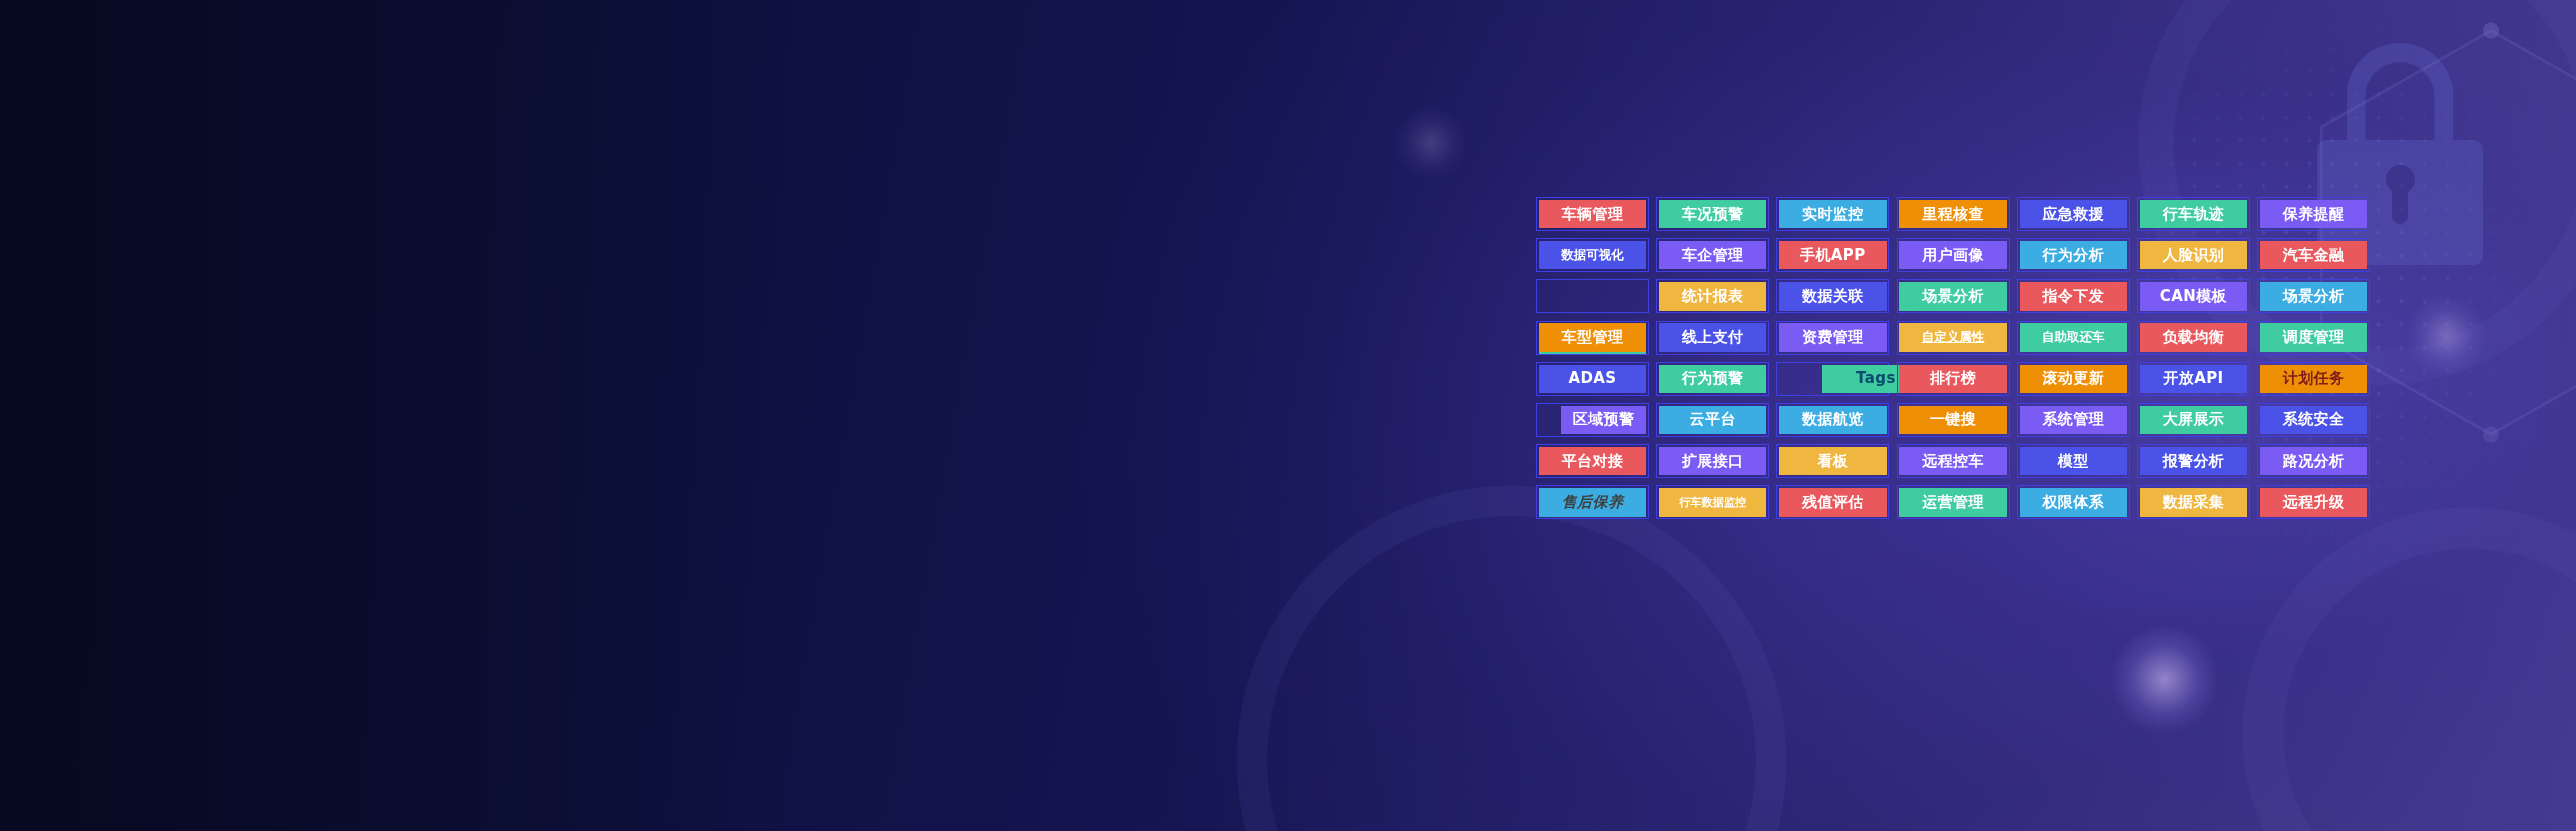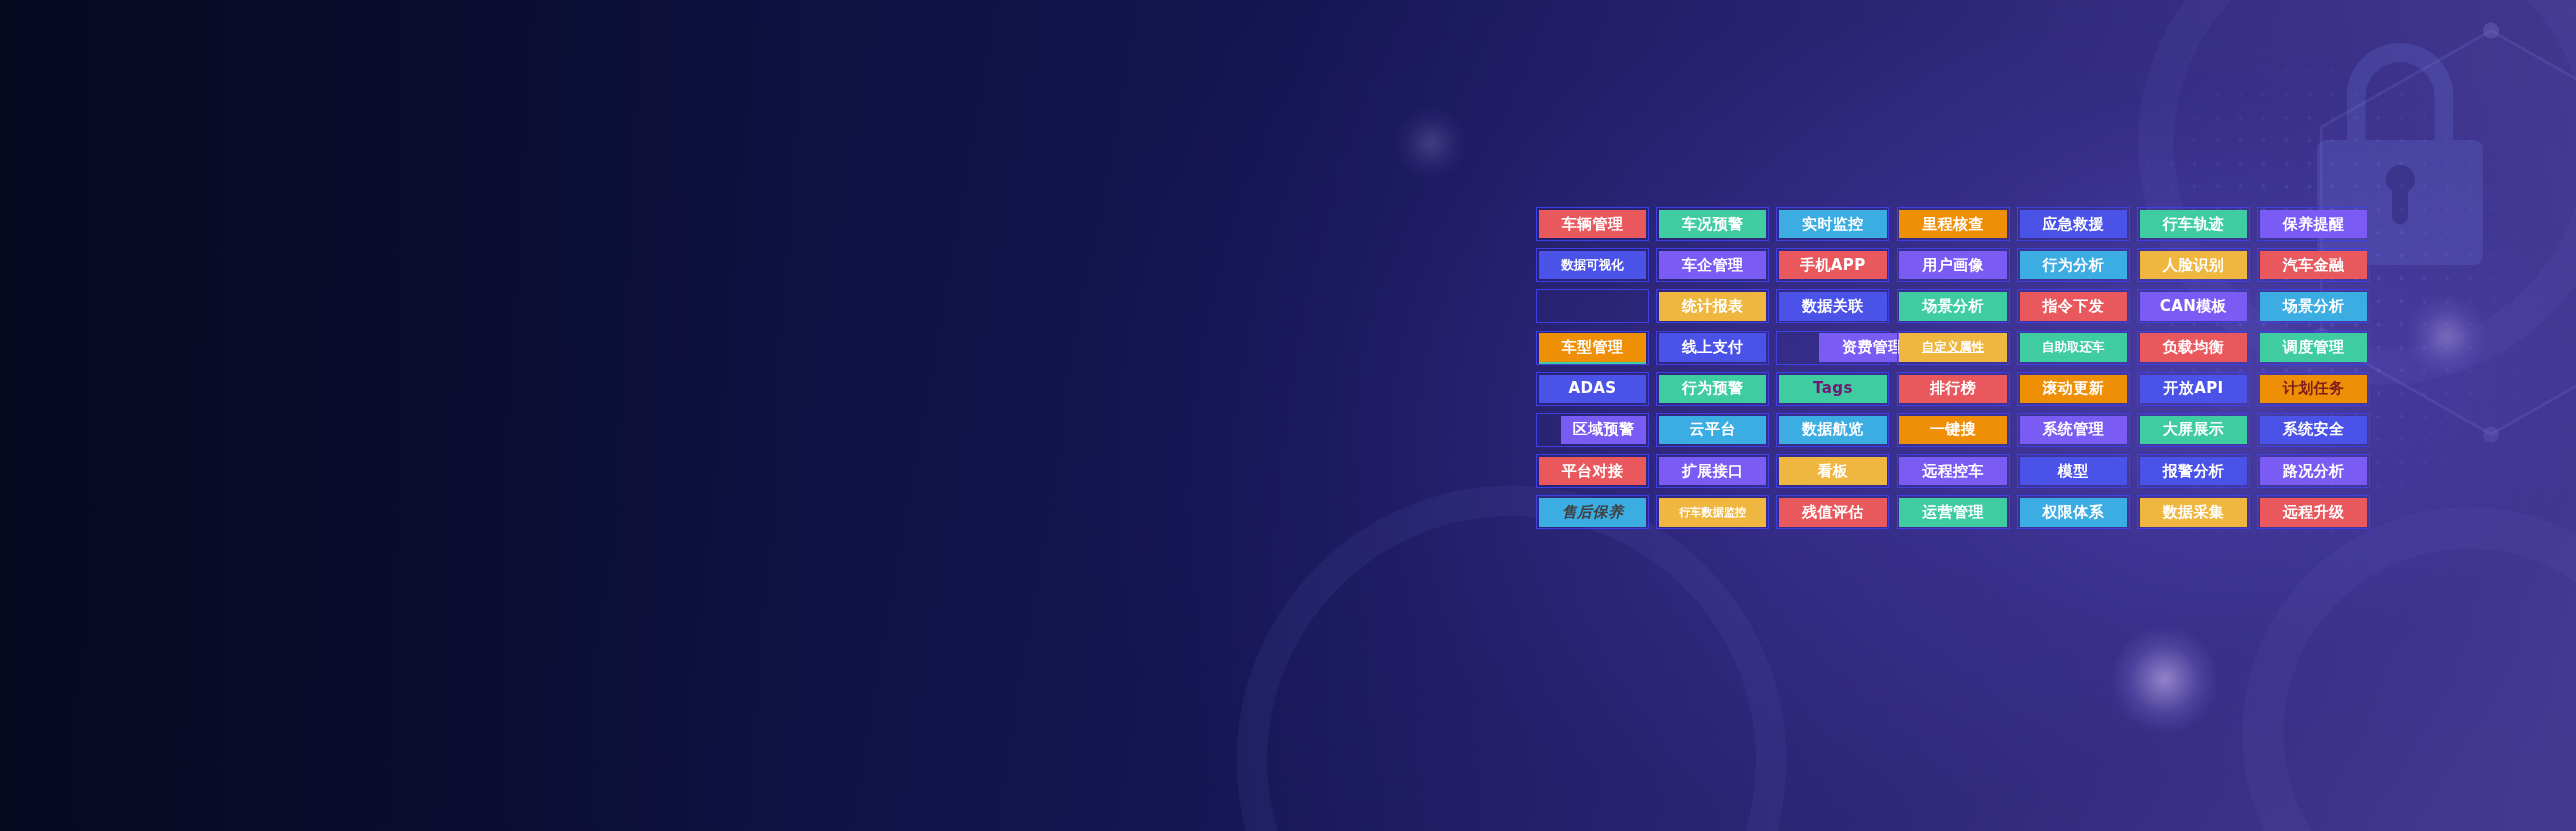--- a/index.html
+++ b/index.html
@@ -69,21 +69,21 @@
     background:radial-gradient(circle,rgba(220,200,255,0.55) 0%,rgba(160,140,240,0.20) 45%,rgba(0,0,0,0) 72%);
   }
 
   .swoosh{
     position:absolute;pointer-events:none;opacity:.32;
   }
 
   
   #panel{
     position:absolute;
-    left:1536px;top:207px;
+    left:1536px;top:197px;
     display:flex;flex-direction:column;
     gap:7.2px;
   }
   .grid-row{display:flex;gap:7.2px;}
   .tile{
     width:113px;height:34px;
     box-sizing:border-box;
     border:1.8px solid #3f3fe4;
     padding:1.8px;
     display:block;
@@ -211,21 +211,21 @@
         </div>
       </div>
       <div class="grid-row">
         <div class="tile" style="border-color: rgb(63, 63, 228);">
           <div class="fill" style="background: rgb(239, 143, 6); color: rgb(255, 255, 255);">车型管理</div>
         </div>
         <div class="tile" style="border-color: rgb(63, 63, 228);">
           <div class="fill" style="background: rgb(74, 82, 232); color: rgb(255, 255, 255);">线上支付</div>
         </div>
         <div class="tile" style="border-color: rgb(63, 63, 228);">
-          <div class="fill" style="background: rgb(122, 92, 245); color: rgb(255, 255, 255); margin-left: 40px;">资费管理</div>
+          <div class="fill" style="background: rgb(122, 92, 245); color: rgb(255, 255, 255);">资费管理</div>
         </div>
         <div class="tile" style="border-color: rgb(63, 63, 228);">
           <div class="fill small" style="background: rgb(239, 183, 64); color: rgb(255, 255, 255); text-decoration: underline;">自定义属性</div>
         </div>
         <div class="tile" style="border-color: rgb(63, 63, 228);">
           <div class="fill small" style="background: rgb(62, 204, 160); color: rgb(255, 255, 255);">自助取还车</div>
         </div>
         <div class="tile" style="border-color: rgb(63, 63, 228);">
           <div class="fill" style="background: rgb(233, 88, 93); color: rgb(255, 255, 255);">负载均衡</div>
         </div>
@@ -234,21 +234,21 @@
         </div>
       </div>
       <div class="grid-row">
         <div class="tile" style="border-color: rgb(63, 63, 228);">
           <div class="fill" style="background: rgb(74, 82, 232); color: rgb(255, 255, 255);">ADAS</div>
         </div>
         <div class="tile" style="border-color: rgb(63, 63, 228);">
           <div class="fill" style="background: rgb(62, 204, 160); color: rgb(255, 255, 255);">行为预警</div>
         </div>
         <div class="tile" style="border-color: rgb(63, 63, 228);">
-          <div class="fill" style="background: rgb(62, 204, 160); color: #701a75;">Tags</div>
+          <div class="fill" style="background: rgb(62, 204, 160); color: #0c4a6e; margin-left: 43px;">Tags</div>
         </div>
         <div class="tile" style="border-color: rgb(63, 63, 228);">
           <div class="fill" style="background: rgb(233, 88, 93); color: rgb(255, 255, 255);">排行榜</div>
         </div>
         <div class="tile" style="border-color: rgb(63, 63, 228);">
           <div class="fill" style="background: rgb(239, 143, 6); color: rgb(255, 255, 255);">滚动更新</div>
         </div>
         <div class="tile" style="border-color: rgb(63, 63, 228);">
           <div class="fill" style="background: rgb(74, 82, 232); color: rgb(255, 255, 255);">开放API</div>
         </div>

